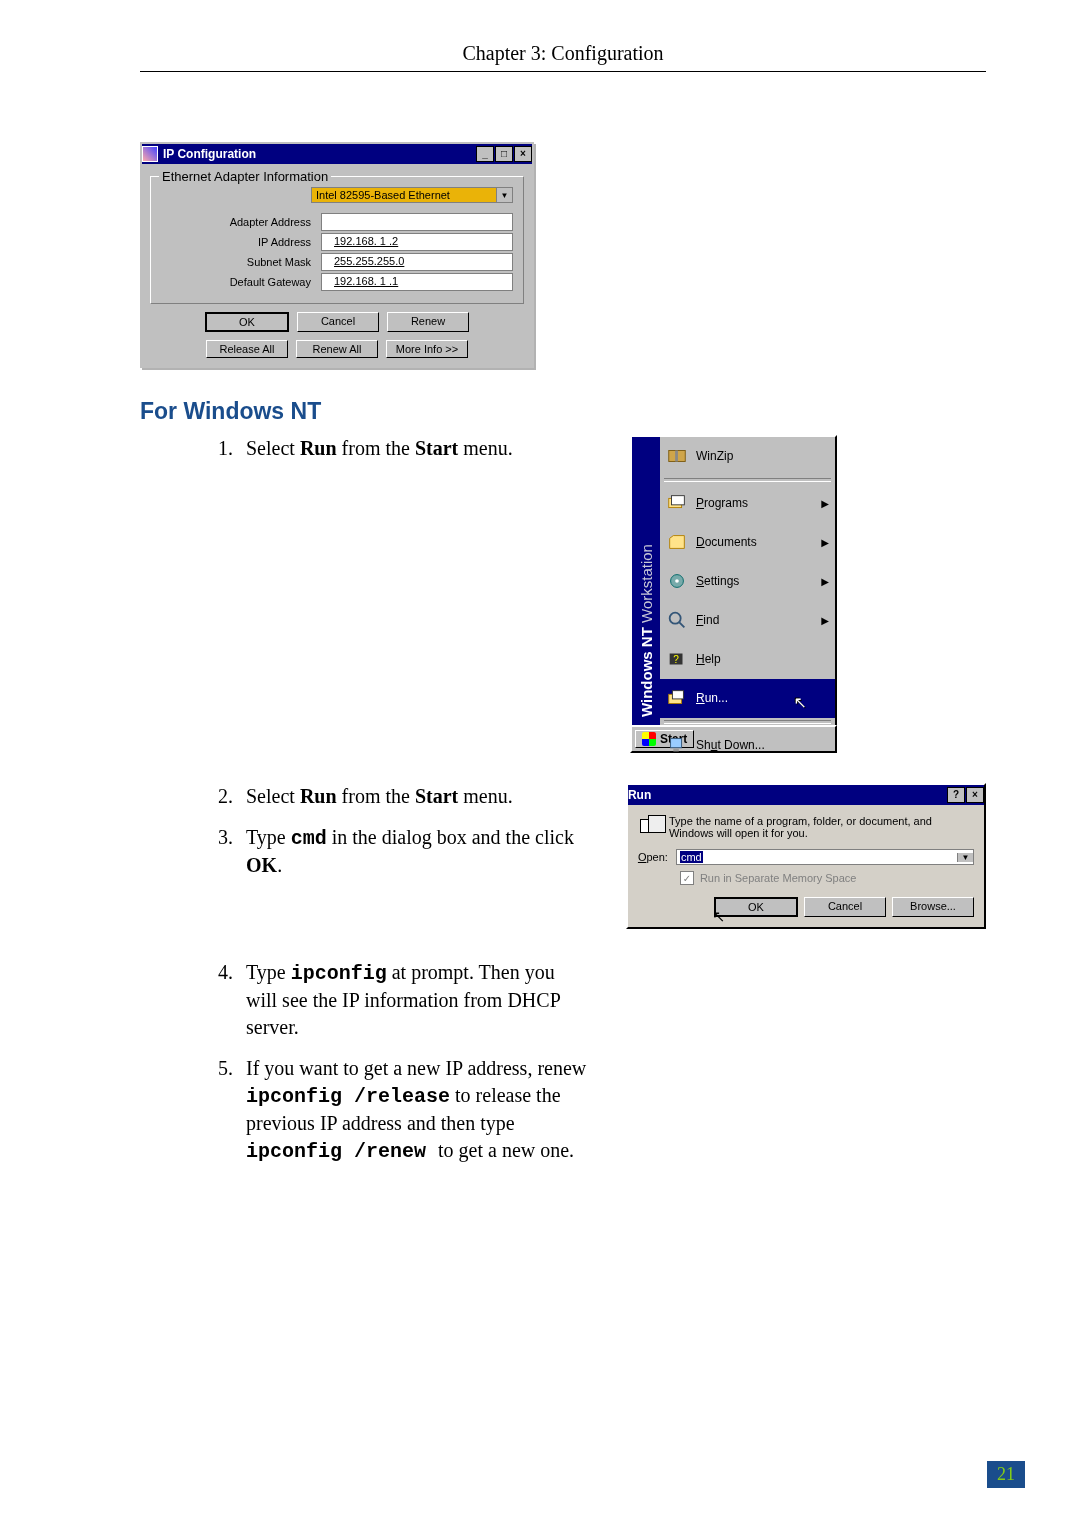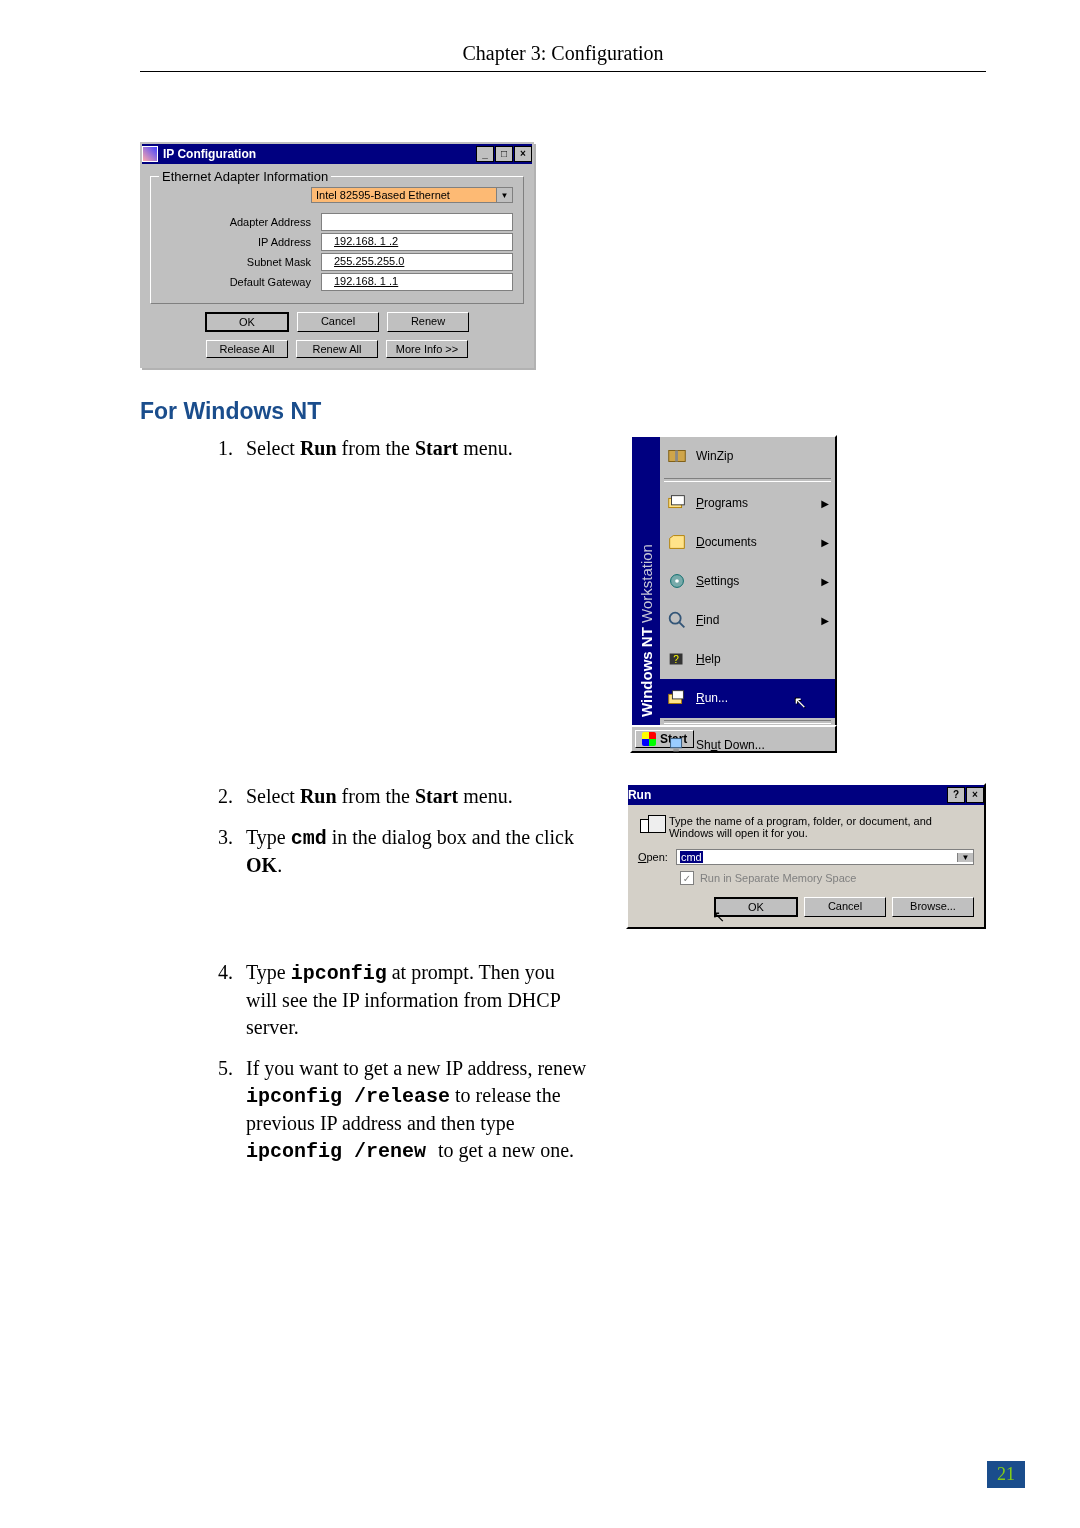--- a/index.html
+++ b/index.html
@@ -106,21 +106,21 @@
     position:relative;
     margin-top:6px;
   }
   .groupbox .legend{
     position:absolute;top:-8px;left:8px;background:var(--win-gray);
     padding:0 3px;font-size:13px;
   }
   .dropdown{
     display:flex;margin:4px 0 10px auto;width:200px;
     border:1px solid var(--win-gray-dark);
-    background:#fdba74;
+    background:#eab308;
   }
   .dropdown .val{flex:1;padding:1px 4px;}
   .dropdown .arrow{
     width:15px;background:var(--win-gray);
     border-left:1px solid var(--win-gray-dark);
     display:flex;align-items:center;justify-content:center;font-size:8px;
   }
   .kv{display:flex;align-items:center;margin:2px 0;}
   .kv .k{width:150px;text-align:right;padding-right:10px;}
   .kv .v{

